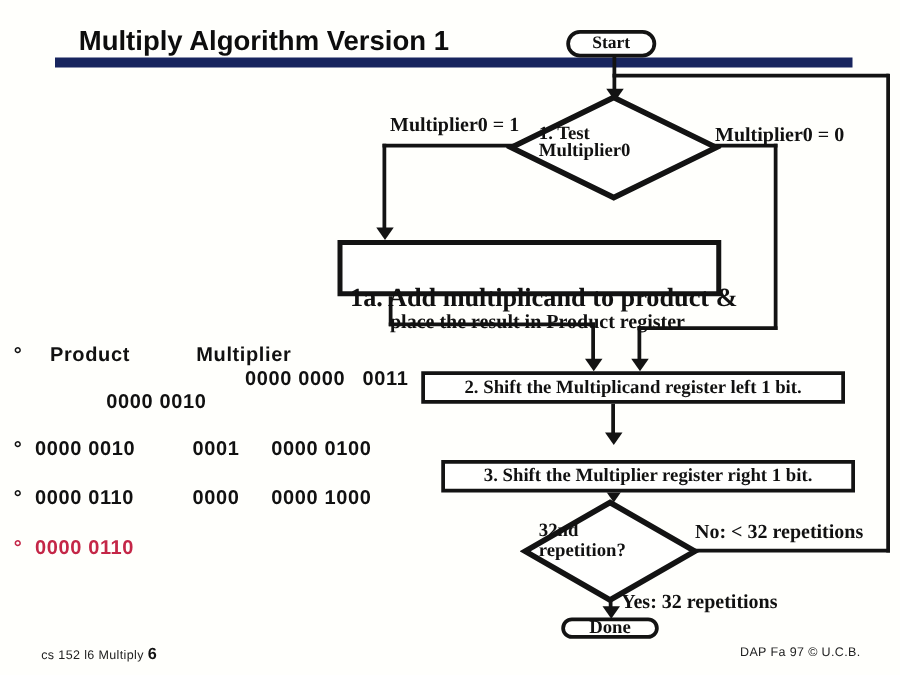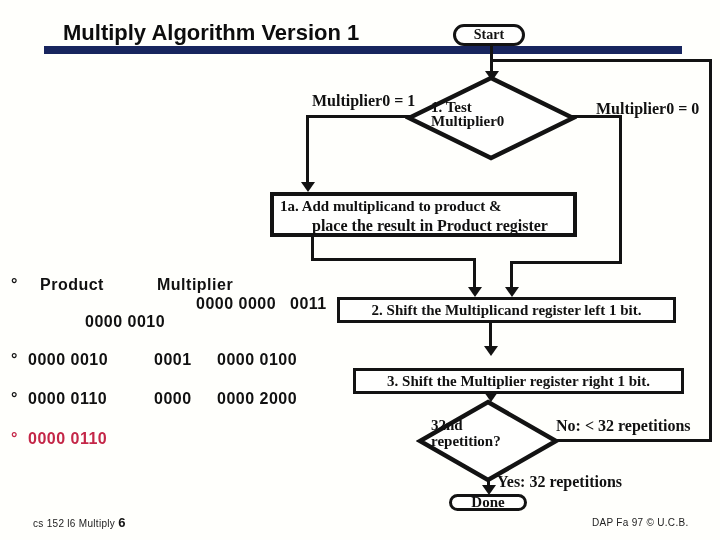--- a/index.html
+++ b/index.html
@@ -80,24 +80,24 @@
 
   <svg class="abs" style="left:405px;top:74px;" width="172" height="88" viewBox="0 0 172 88">
     <polygon points="86,4 168,44 86,84 4,44" fill="#fffffe" stroke="#131313" stroke-width="4.5"></polygon>
   </svg>
   <div class="abs dtext" style="left:431px;top:100px;width:120px;line-height:14px;">
     <div>1. Test</div>
     <div>Multiplier0</div>
   </div>
 
   <div class="abs lbl" style="left:312px;top:92px;text-align:center;">Multiplier0 = 1</div>
-  <div class="abs lbl" style="left:572px;top:100px;margin-left:24px;">Multiplier0 = 0</div>
+  <div class="abs lbl" style="left:572px;top:100px;">Multiplier0 = 0</div>
 
   <div class="abs pbox thick" style="left:270px;top:192px;width:307px;height:45px;">
-    <div class="serifb" style="font-size:15px;line-height:19px;padding:1px 0 0 6px;">1a. Add multiplicand to product &amp;</div>
+    <div class="serifb" style="font-size:21px;line-height:19px;padding:1px 0 0 6px;margin-top:32px;">1a. Add multiplicand to product &amp;</div>
     <div class="serifb" style="font-size:16px;line-height:19px;padding-left:38px;">place the result in Product register</div>
   </div>
 
   <div class="abs pbox" style="left:337px;top:297px;width:339px;height:26px;">
     <div class="boxlabel">2. Shift the Multiplicand register left 1 bit.</div>
   </div>
 
   <div class="abs pbox" style="left:353px;top:356px;width:331px;height:26px;margin-top:12px;">
     <div class="boxlabel">3. Shift the Multiplier register right 1 bit.</div>
   </div>
@@ -127,21 +127,21 @@
   <span class="abs tr" style="left:85px;top:313px;">0000 0010</span>
 
   <span class="abs tr" style="left:11px;top:351px;">°</span>
   <span class="abs tr" style="left:28px;top:351px;">0000 0010</span>
   <span class="abs tr" style="left:154px;top:351px;">0001</span>
   <span class="abs tr" style="left:217px;top:351px;">0000 0100</span>
 
   <span class="abs tr" style="left:11px;top:390px;">°</span>
   <span class="abs tr" style="left:28px;top:390px;">0000 0110</span>
   <span class="abs tr" style="left:154px;top:390px;">0000</span>
-  <span class="abs tr" style="left:217px;top:390px;">0000 2000</span>
+  <span class="abs tr" style="left:217px;top:390px;">0000 1000</span>
 
   <span class="abs tr red" style="left:11px;top:430px;">°</span>
   <span class="abs tr red" style="left:28px;top:430px;">0000 0110</span>
 
   <div class="abs foot" style="left:33px;top:515px;">
     <span>cs 152 l6 Multiply</span>
     <span class="footnum">6</span>
   </div>
   <div class="abs foot" style="left:592px;top:517px;">DAP Fa 97 © U.C.B.</div>
 

